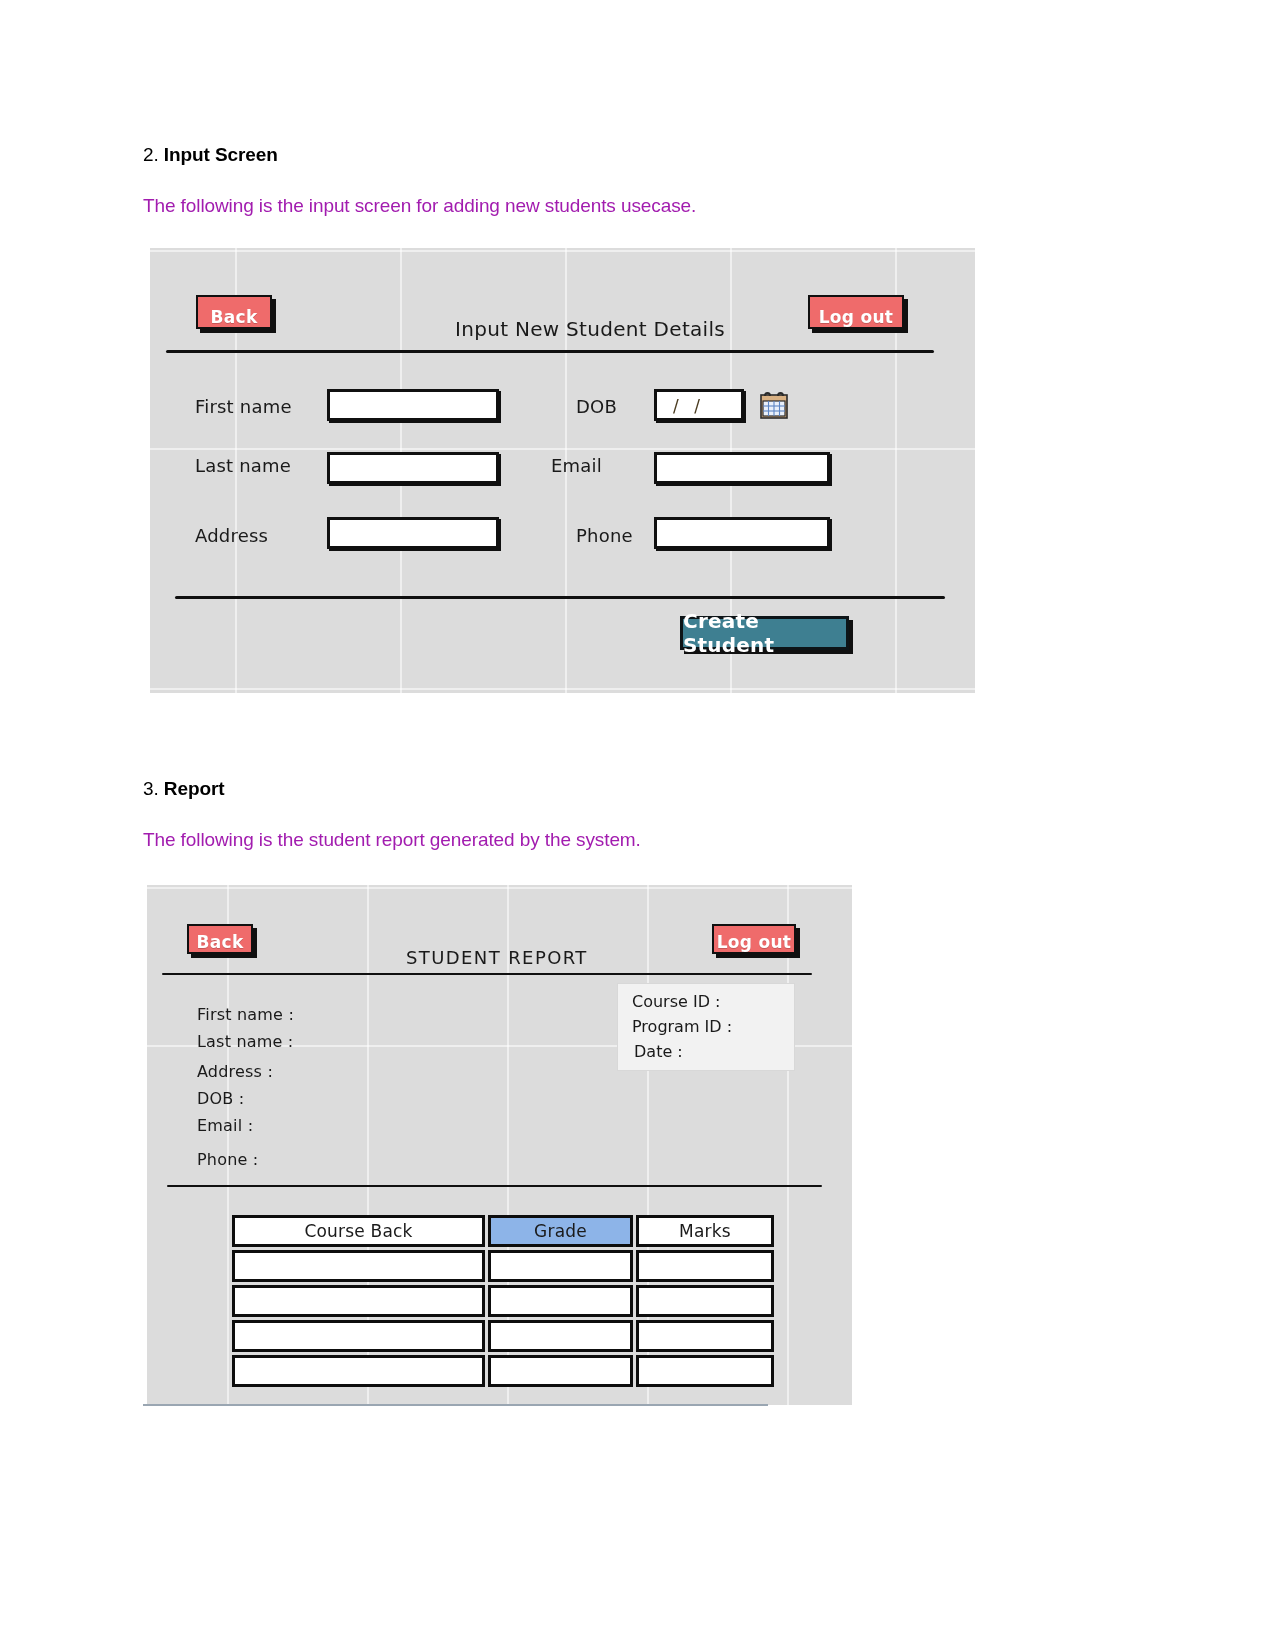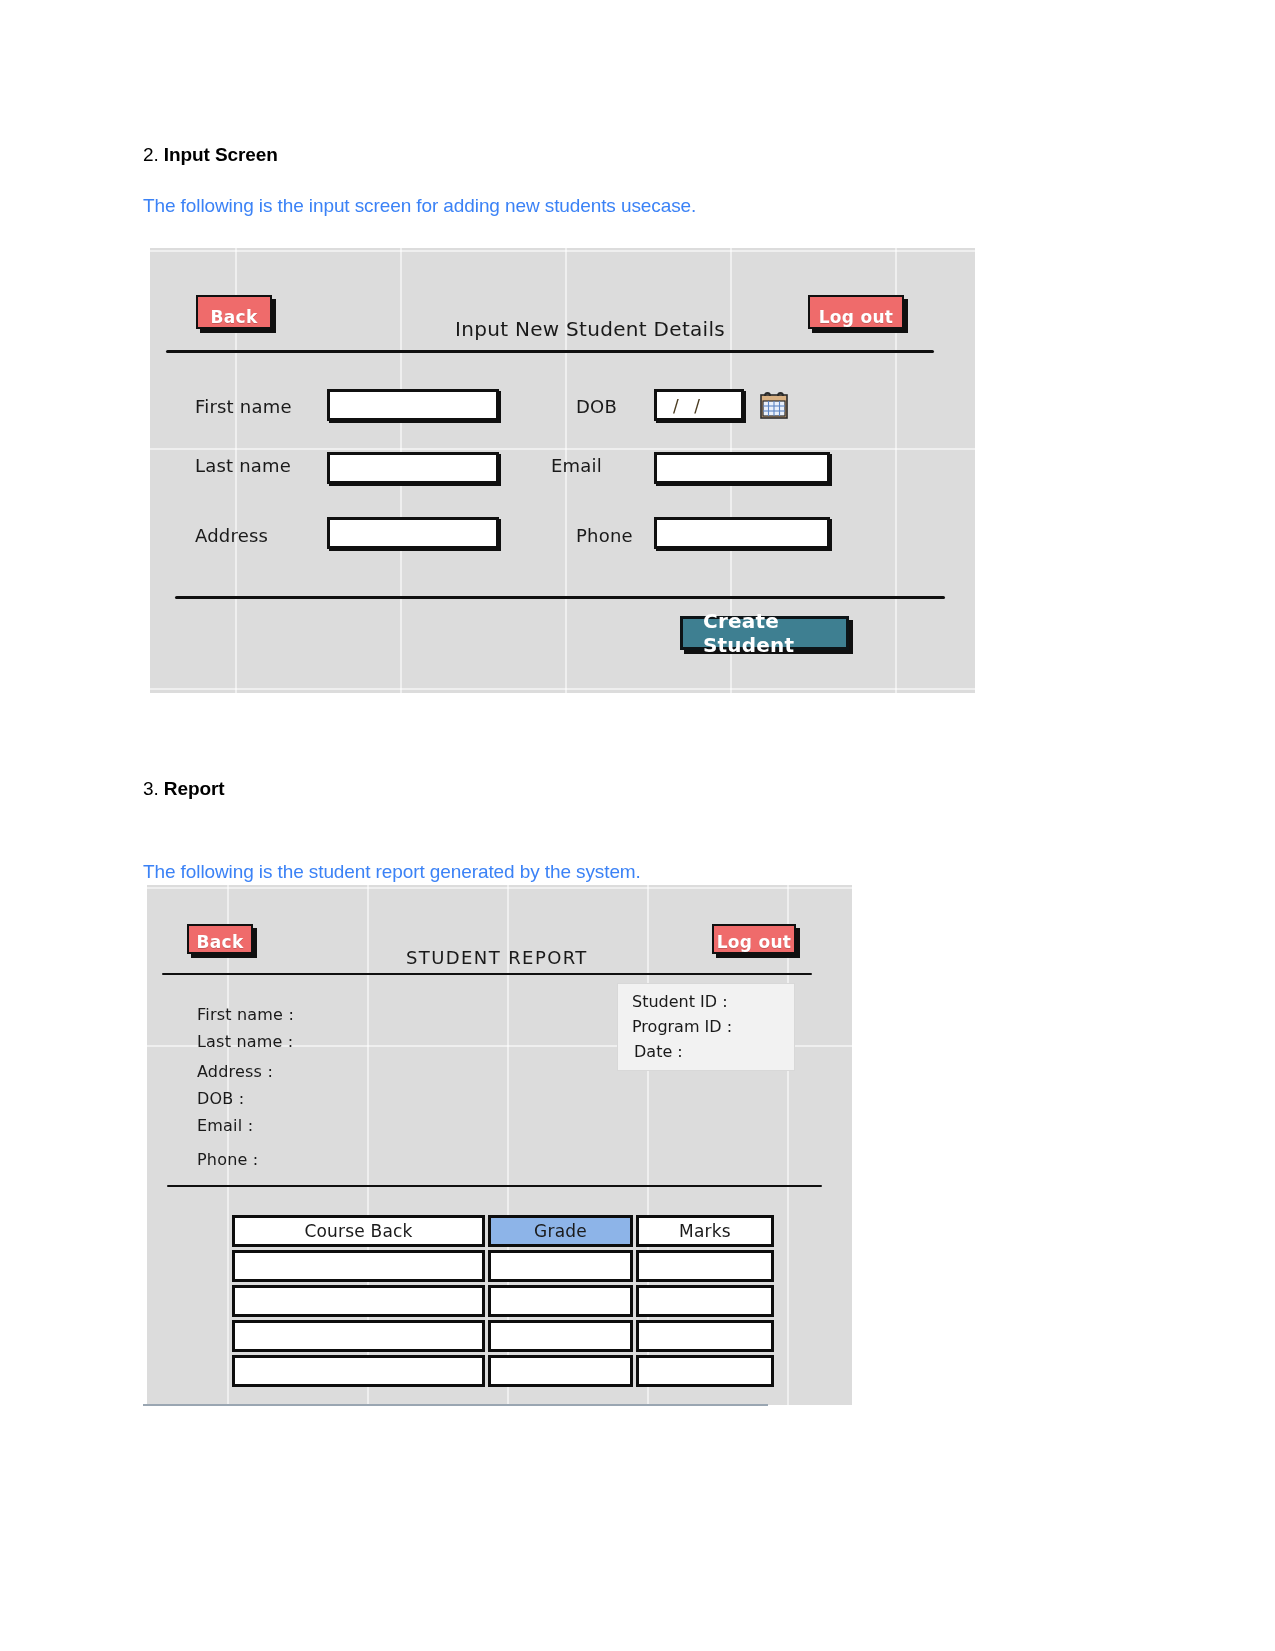--- a/index.html
+++ b/index.html
@@ -26,21 +26,21 @@
     color: #000;
     letter-spacing: -0.1px;
     white-space: nowrap;
     text-align: right;
   }
   .heading .num { font-weight: 400; }
   .heading .strong { font-weight: bold; }
   .para {
     position: absolute;
     font-size: 19px;
-    color: #3b82f6;
+    color: #a21caf;
     white-space: nowrap;
     letter-spacing: -0.1px;
   }
 
   
   .mockup {
     position: absolute;
     background: #dcdcdc;
   }
   .mockup-grid {
@@ -87,21 +87,20 @@
     box-shadow: 4px 4px 0 0 #101010;
     color: #ffffff;
     font-family: "DejaVu Sans", sans-serif;
     font-size: 20px;
     font-weight: bold;
     display: flex;
     align-items: center;
     justify-content: center;
     letter-spacing: .2px;
     cursor: pointer;
-    padding-left: 20px;
   }
 
   .mock-title {
     position: absolute;
     font-family: "DejaVu Sans", sans-serif;
     font-size: 20px;
     color: #1a1a1a;
     white-space: nowrap;
     letter-spacing: .3px;
     margin-top: 20px;
@@ -266,21 +265,21 @@
 
     <div class="btn-teal" style="left:530px; top:368px; width:169px; height:34px;">
       <span>Create Student</span>
     </div>
   </div>
 
   <div class="heading" style="left:143px; top:778px;">
     <span class="num">3.</span>
     <span class="strong">Report</span>
   </div>
-  <div class="para" style="left:143px; top:829px;margin-top:32px;">The following is the student report generated by the system.</div>
+  <div class="para" style="left:143px; top:829px;">The following is the student report generated by the system.</div>
 
   <div class="mockup" style="left:147px; top:885px; width:705px; height:520px;">
 
     <div class="mockup-grid">
       <div class="gridline-v" style="left:80px;"></div>
       <div class="gridline-v" style="left:220px;"></div>
       <div class="gridline-v" style="left:360px;"></div>
       <div class="gridline-v" style="left:500px;"></div>
       <div class="gridline-v" style="left:640px;"></div>
       <div class="gridline-h" style="top:2px;"></div>
@@ -293,21 +292,21 @@
 
     <div class="mock-title spaced" style="left:259px; top:42px;">STUDENT REPORT</div>
 
     <div class="btn-red" style="left:565px; top:39px; width:84px; height:30px;">
       <span>Log out</span>
     </div>
 
     <div class="hrule thin" style="left:15px; top:88px; width:650px;"></div>
 
     <div class="info-panel" style="left:470px; top:98px; width:178px; height:88px;">
-      <div class="info-line" style="left:14px; top:8px;">Student ID :</div>
+      <div class="info-line" style="left:14px; top:8px;">Course ID :</div>
       <div class="info-line" style="left:14px; top:33px;">Program ID :</div>
       <div class="info-line" style="left:16px; top:58px;">Date :</div>
     </div>
 
     <div class="field-label small" style="left:50px; top:120px;">First name :</div>
     <div class="field-label small" style="left:50px; top:147px;">Last name :</div>
     <div class="field-label small" style="left:50px; top:177px;">Address :</div>
     <div class="field-label small" style="left:50px; top:204px;">DOB :</div>
     <div class="field-label small" style="left:50px; top:231px;">Email :</div>
     <div class="field-label small" style="left:50px; top:265px;">Phone :</div>

